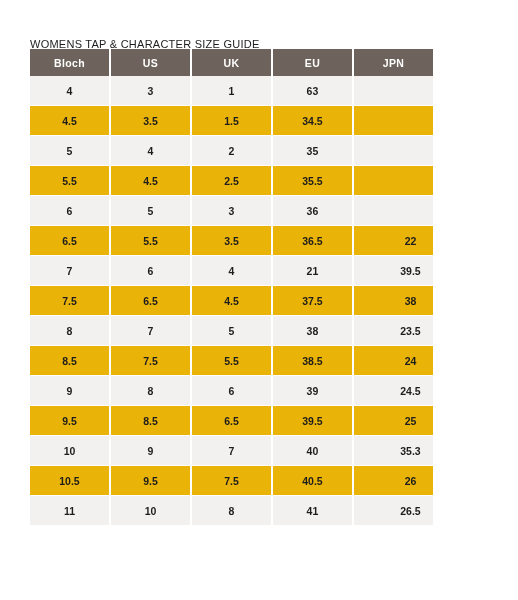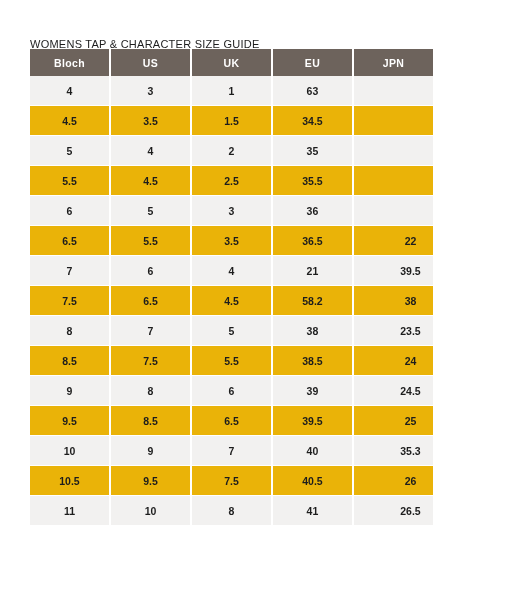--- a/index.html
+++ b/index.html
@@ -147,21 +147,21 @@
           <td>7</td>
           <td>6</td>
           <td>4</td>
           <td>21</td>
           <td>39.5</td>
         </tr>
         <tr class="row-even">
           <td>7.5</td>
           <td>6.5</td>
           <td>4.5</td>
-          <td>58.2</td>
+          <td>37.5</td>
           <td>38</td>
         </tr>
         <tr class="row-odd">
           <td>8</td>
           <td>7</td>
           <td>5</td>
           <td>38</td>
           <td>23.5</td>
         </tr>
         <tr class="row-even">

